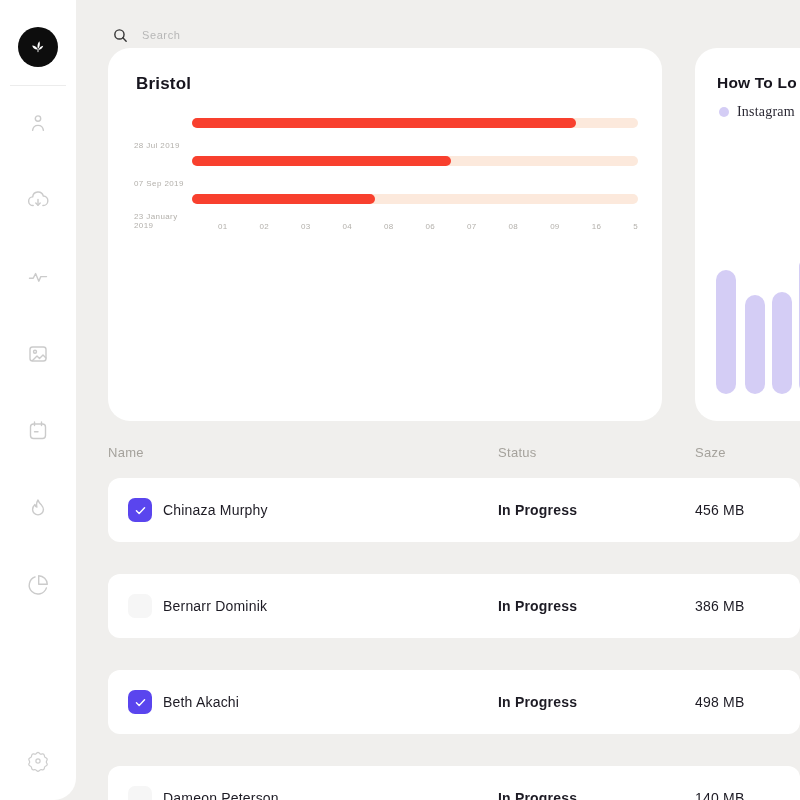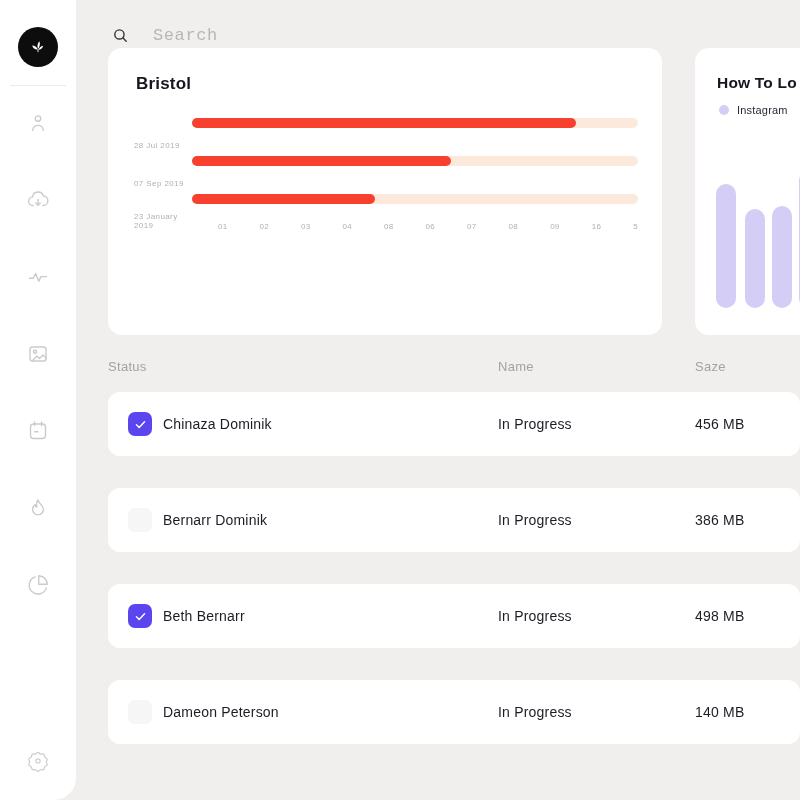--- a/index.html
+++ b/index.html
@@ -28,45 +28,45 @@
   .nav-item svg { width:24px; height:24px; stroke:#cbcbcb; fill:none; stroke-width:1.4; stroke-linecap:round; stroke-linejoin:round; }
   .sidebar-bottom { margin-top:auto; margin-bottom:26px; }
   .sidebar-bottom svg { width:22px; height:22px; stroke:#cdcdcd; fill:none; stroke-width:1.3; stroke-linecap:round; stroke-linejoin:round; }
 
   
   .main { position:absolute; left:76px; top:0; width:724px; height:800px; }
 
   .search-row { display:flex; align-items:center; padding:22px 0 0 36px; height:48px; }
   .search-row svg { width:17px; height:17px; stroke:#353535; fill:none; stroke-width:2; stroke-linecap:round; }
   .search-input {
-    border:none; outline:none; background:transparent; margin-left:24px;
-    font-size:17px; letter-spacing:.6px; color:#5a5a5a; width:200px;
-    font-family:Liberation Mono, monospace;
+    border:none; outline:none; background:transparent; margin-left:13px;
+    font-size:11px; letter-spacing:.6px; color:#5a5a5a; width:200px;
+    font-family:Liberation Sans, sans-serif;
   }
   .search-input::placeholder { color:#b7b7b7; }
 
   
   .cards-row { display:flex; gap:33px; padding-left:32px; margin-top:0; }
-  .card { background:#ffffff; border-radius:14px; height:287px; }
+  .card { background:#ffffff; border-radius:22px; height:373px; }
   .card-bristol { width:554px; flex:0 0 554px; padding-top:26px; }
   .card-title { font-size:17px; font-weight:700; letter-spacing:.2px; padding-left:28px; color:#17151e; }
 
   .bar-chart { margin-top:10px; }
   .bar-row { display:flex; align-items:center; height:38px; padding:0 24px 0 26px; }
   .bar-label { width:58px; font-size:8px; color:#b3b0ab; letter-spacing:.4px; flex:0 0 58px;margin-top:44px; }
   .bar-track { flex:1; height:10px; border-radius:5px; position:relative; }
   .bar-fill { position:absolute; left:0; top:0; height:10px; border-radius:5px; }
   .axis-row { display:flex; justify-content:space-between; margin:4px 24px 0 110px; }
   .axis-tick { font-size:8px; color:#b3b0ab; letter-spacing:.3px; }
 
   .card-instagram { width:220px; flex:0 0 220px; padding-top:26px; position:relative; }
   .ig-title { font-size:15.5px; font-weight:700; letter-spacing:.2px; padding-left:22px; color:#17151e; white-space:nowrap; }
   .ig-legend { display:flex; align-items:center; gap:8px; padding-left:24px; margin-top:12px; }
   .legend-dot { width:10px; height:10px; border-radius:50%; }
-  .legend-label { font-size:11px; color:#2a2833; letter-spacing:.2px; }
+  .legend-label { font-size:14px; color:#2a2833; letter-spacing:.2px;font-family:Liberation Serif, serif; }
   .ig-bars { position:absolute; left:21px; bottom:27px; display:flex; align-items:flex-end; }
   .ig-bar { width:20px; border-radius:10px; }
 
   
   .table-section { padding-left:32px; margin-top:24px; }
   .table-header {
     display:grid; grid-template-columns:390px 197px 1fr;
     font-size:13px; color:#a5a29c; letter-spacing:.3px; margin-bottom:18px;
   }
   .t-row {
@@ -75,21 +75,21 @@
     width:692px;
   }
   .name-cell { display:flex; align-items:center; padding-left:20px; }
   .checkbox {
     width:24px; height:24px; border-radius:7px; background:#f6f6f6;
     display:flex; align-items:center; justify-content:center; cursor:pointer; flex:0 0 24px;
   }
   .checkbox svg { width:13px; height:13px; stroke:#ffffff; stroke-width:2.6; fill:none; stroke-linecap:round; stroke-linejoin:round; display:none; }
   .checkbox.checked svg { display:block; }
   .row-name { margin-left:11px; font-size:14px; color:#1d1b24; letter-spacing:.2px; }
-  .row-status { font-size:14px; color:#1d1b24; letter-spacing:.2px; }
+  .row-status { font-size:14px; color:#1d1b24; letter-spacing:.2px;font-weight:bold; }
   .row-size { font-size:14px; color:#1d1b24; letter-spacing:.2px; }
 </style>
 </head>
 <body>
 
 <aside class="sidebar">
   <div class="logo">
     <svg viewBox="0 0 24 24">
       <g fill="#ffffff">
         <path d="M12 14.2c-1.1-2.9-.6-5.9 1.5-8.4 1 3.1.5 6.1-1.5 8.4z"></path>
@@ -215,33 +215,33 @@
           <div class="ig-bar" style="height: 99px; margin-left: 9px; background: rgb(212, 205, 245);"></div>
           <div class="ig-bar" style="height: 102px; margin-left: 7px; background: rgb(212, 205, 245);"></div>
           <div class="ig-bar" style="height: 137px; margin-left: 7px; background: rgb(212, 205, 245);"></div>
         </div>
     </section>
 
   </div>
 
   <div class="table-section">
     <div class="table-header">
+      <span>Name</span>
       <span>Status</span>
-      <span>Name</span>
       <span>Saze</span>
     </div>
 
     <div class="t-row">
       <div class="name-cell">
         <span class="checkbox checked" style="background: rgb(90, 69, 238);">
           <svg viewBox="0 0 24 24">
               <polyline points="4.5,12.5 9.5,17.5 19.5,7"></polyline>
             </svg>
         </span>
-        <span class="row-name">Chinaza Dominik</span>
+        <span class="row-name">Chinaza Murphy</span>
       </div>
       <span class="row-status">In Progress</span>
       <span class="row-size">456 MB</span>
     </div>
 
     <div class="t-row">
       <div class="name-cell">
         <span class="checkbox">
           
         </span>
@@ -251,21 +251,21 @@
       <span class="row-size">386 MB</span>
     </div>
 
     <div class="t-row">
       <div class="name-cell">
         <span class="checkbox checked" style="background: rgb(90, 69, 238);">
           <svg viewBox="0 0 24 24">
               <polyline points="4.5,12.5 9.5,17.5 19.5,7"></polyline>
             </svg>
         </span>
-        <span class="row-name">Beth Bernarr</span>
+        <span class="row-name">Beth Akachi</span>
       </div>
       <span class="row-status">In Progress</span>
       <span class="row-size">498 MB</span>
     </div>
 
     <div class="t-row">
       <div class="name-cell">
         <span class="checkbox">
           
         </span>

